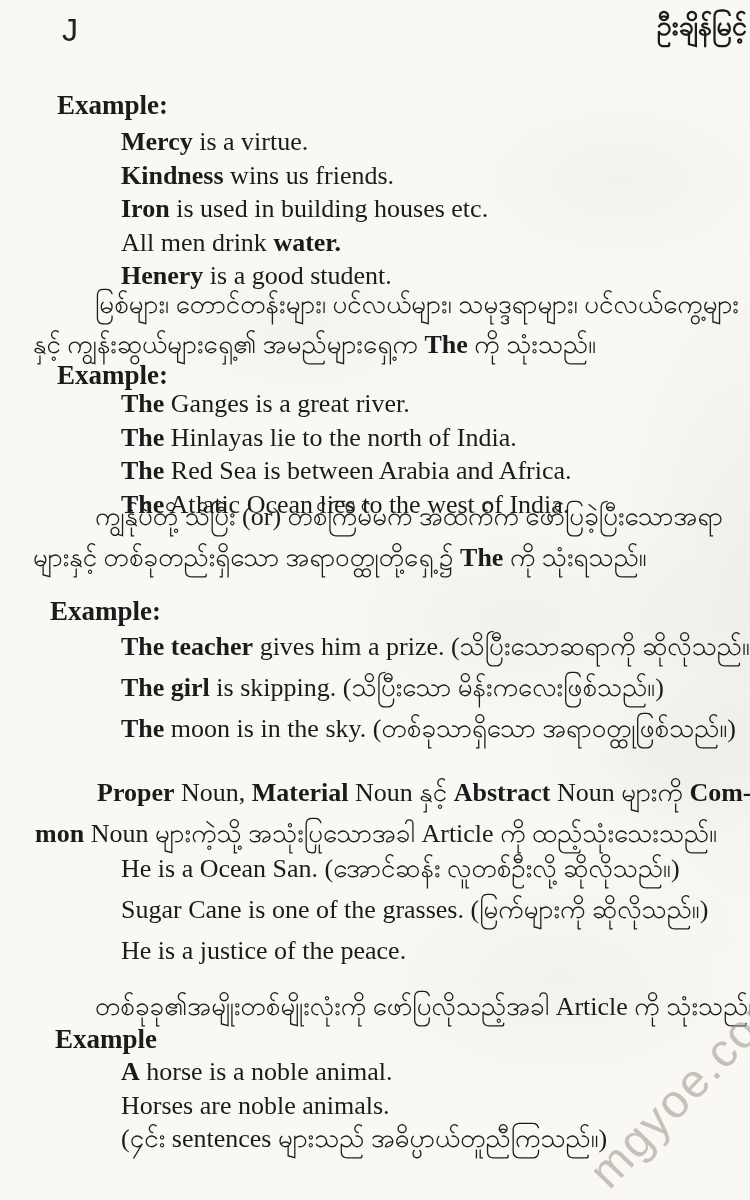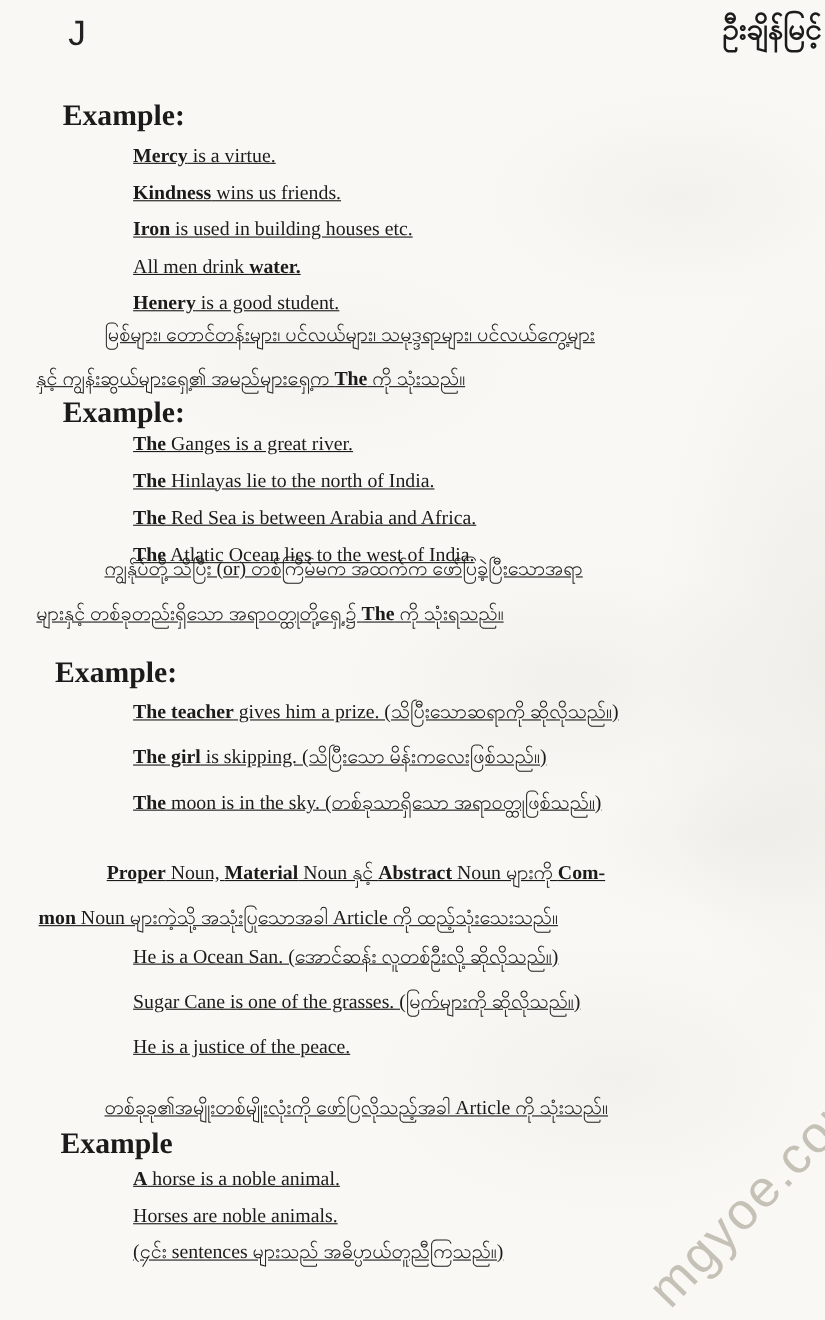--- a/index.html
+++ b/index.html
@@ -11,21 +11,21 @@
       radial-gradient(300px 160px at 520px 620px, rgba(120,115,105,0.06), transparent 70%),
       radial-gradient(220px 120px at 660px 760px, rgba(120,115,105,0.05), transparent 70%),
       radial-gradient(320px 180px at 560px 980px, rgba(120,115,105,0.05), transparent 70%),
       radial-gradient(200px 500px at 745px 600px, rgba(110,105,95,0.07), transparent 75%),
       radial-gradient(240px 130px at 300px 330px, rgba(120,115,105,0.04), transparent 70%);
     font-family:"Liberation Serif", serif;
     color:#1b1b1b;
   }
   .abs{position:absolute;white-space:nowrap;}
   .h{font-weight:700;font-size:27px;}
-  .line{font-size:18px;text-decoration:underline;}
+  .line{font-size:26px;}
   .en .line{height:33.5px;line-height:31px;}
   .mixed .line{height:41px;line-height:38px;}
   .para .line{height:41px;line-height:38px;}
   .lh40 .line{height:40px;line-height:37px;}
   .indent .line:first-child{margin-left:62px;}
   .b{font-weight:700;}
   #hdr-left{left:62px;top:12px;font-size:32px;font-family:"Liberation Sans",sans-serif;color:#222;}
   #hdr-right{right:3px;top:8px;font-size:27px;font-weight:700;text-align:right;}
   #ex1h{left:57px;top:90px;}  #ex1{left:121px;top:126px;}
   #para1{left:33px;top:286px;}

